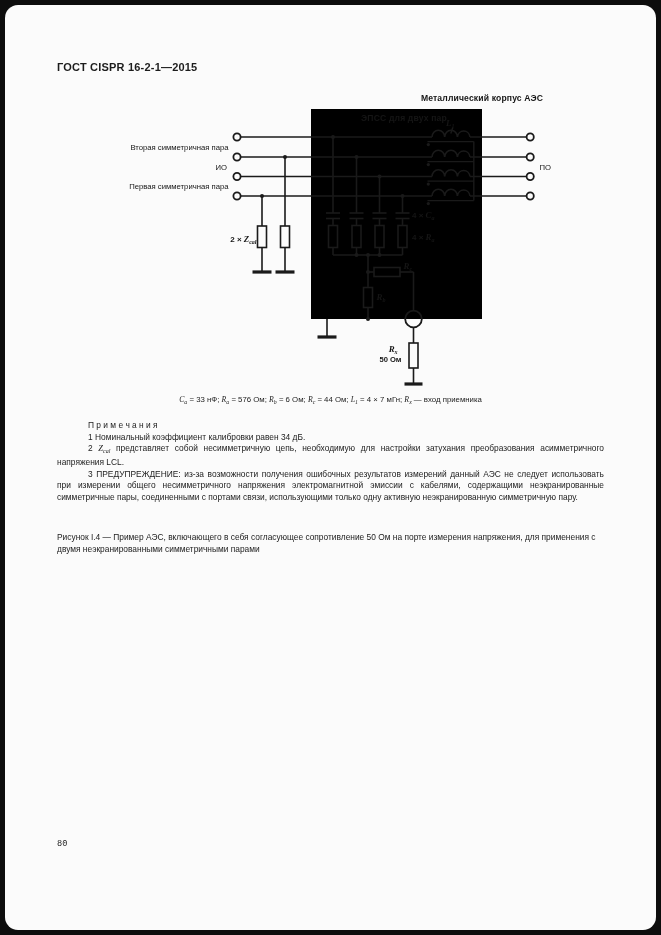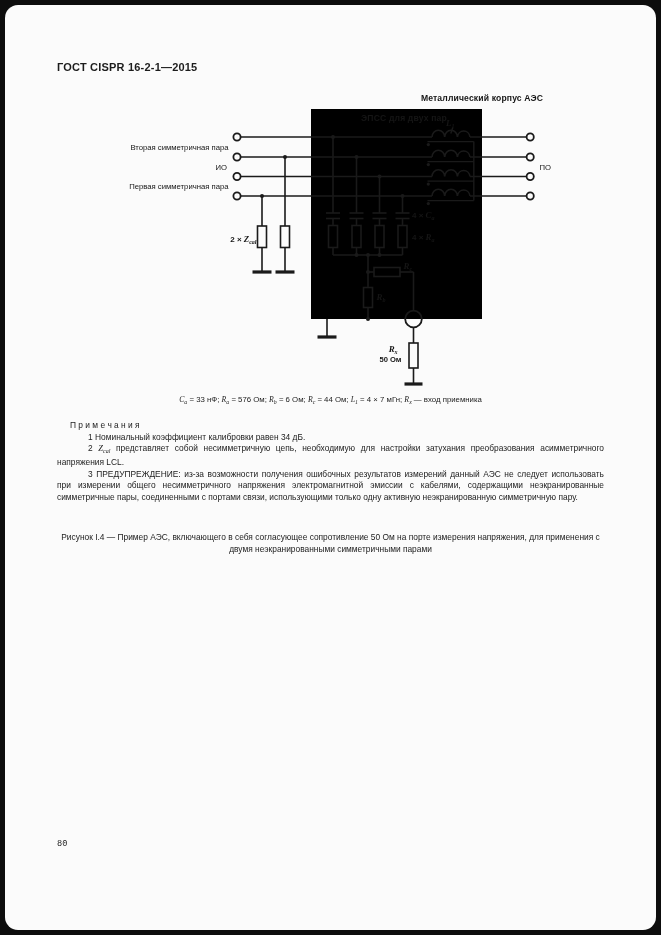--- a/index.html
+++ b/index.html
@@ -36,26 +36,26 @@
   .t-val{font-family:"Liberation Sans",sans-serif;font-weight:bold;font-size:7.6px;}
   .formula{
     left:0;top:395px;width:661px;text-align:center;
     font-size:7.8px;color:#222;
   }
   .formula .vr{font-family:"Liberation Serif",serif;font-style:italic;}
   .formula .sb{font-family:"Liberation Serif",serif;font-style:italic;font-size:5.8px;vertical-align:-1.5px;}
   .notes{
     left:57px;top:420px;width:547px;font-size:8.4px;color:#222;line-height:11.5px;
   }
-  .notes .head{margin-left:13px;}
+  .notes .head{margin-left:31px;}
   .notes p{margin:0;text-indent:31px;text-align:justify;}
   .notes .vr{font-family:"Liberation Serif",serif;font-style:italic;}
   .notes .sb{font-family:"Liberation Serif",serif;font-style:italic;font-size:6px;vertical-align:-1.5px;}
   .caption{
-    left:57px;top:532px;width:547px;text-align:center;
+    left:57px;top:532px;width:547px;
     font-size:8.4px;color:#222;line-height:11.8px;
   }
   .pagenum{left:57px;top:839px;font-size:8.6px;color:#222;font-family:Liberation Mono, monospace;}
 </style>
 </head>
 <body>
 
 <div class="page"></div>
 
 <div class="abs doc-header">ГОСТ CISPR 16-2-1—2015</div>

